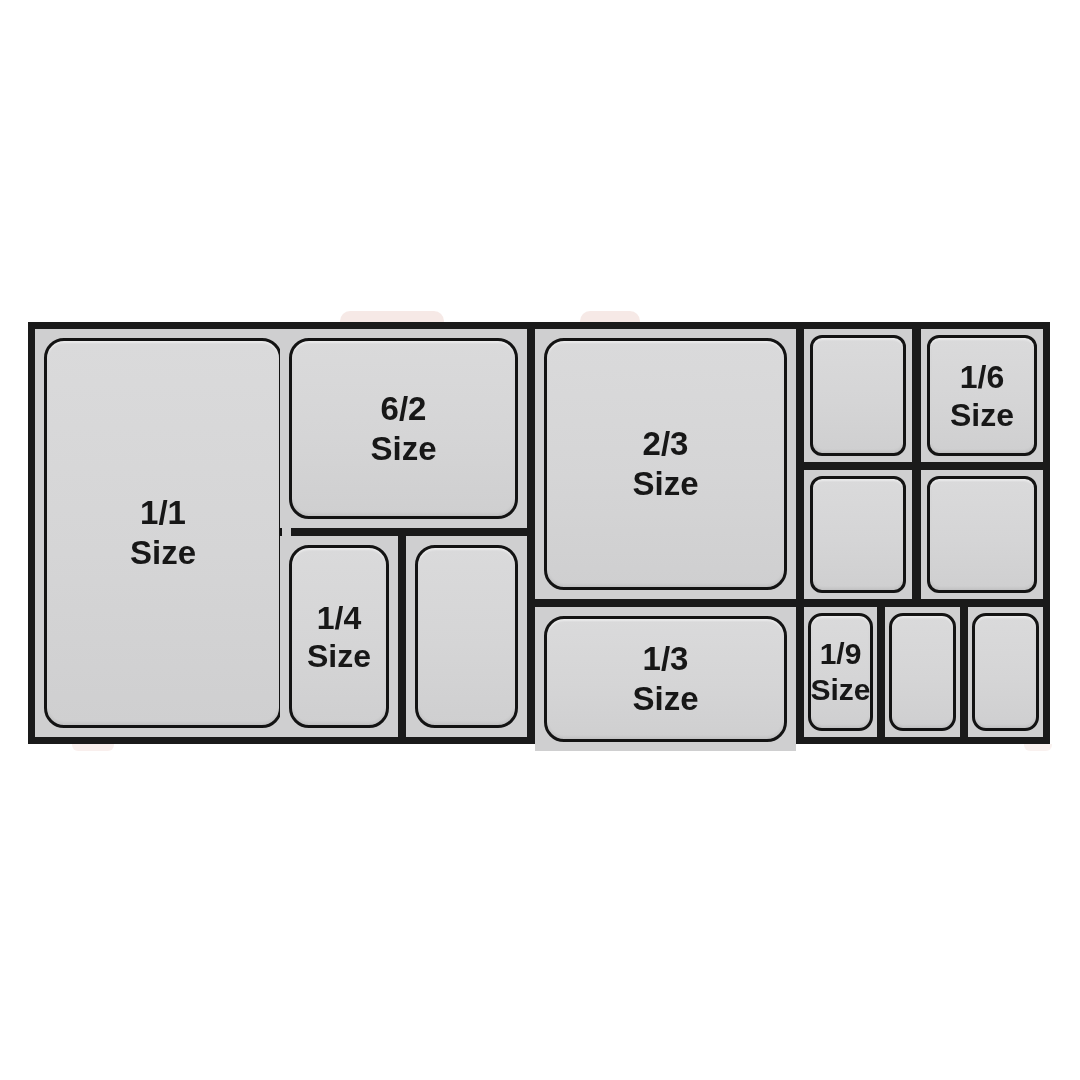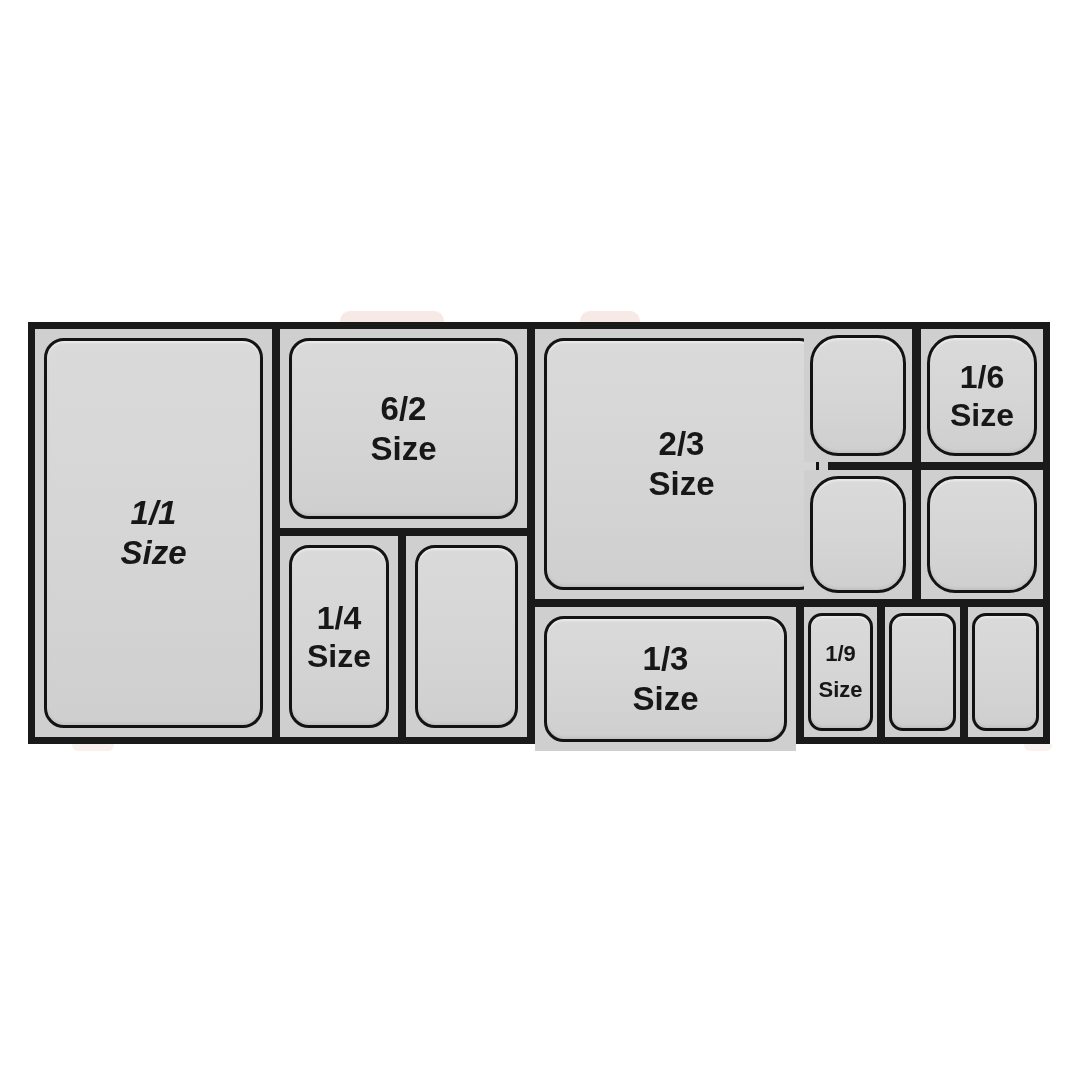--- a/index.html
+++ b/index.html
@@ -41,39 +41,39 @@
   .pan {
     position: absolute;
     background: linear-gradient(180deg, #dadadb 0%, #d5d5d6 55%, #cfcfd0 100%);
     border: 3px solid #131313;
     display: flex;
     align-items: center;
     justify-content: center;
     box-shadow: inset 0 2px 2px rgba(255,255,255,.45), inset 0 -2px 3px rgba(0,0,0,.07);
   }
   .inset9 { inset: 9px; border-radius: 20px; }
-  .inset6 { inset: 6px; border-radius: 28px; }
+  .inset6 { inset: 6px; border-radius: 12px; }
   .insetN { inset: 6px 4px; border-radius: 14px; }
 
   .label {
     text-align: center;
     font-weight: 700;
     color: #171717;
     letter-spacing: 0;
   }
   .fs-l { font-size: 33px; line-height: 40px; }
   .fs-m { font-size: 32px; line-height: 38px; }
-  .fs-s { font-size: 22px; line-height: 36px; }
+  .fs-s { font-size: 30px; line-height: 36px; }
 
   
-  .c-full       { left: 7px;   top: 7px;   width: 237px; height: 408px; font-style: italic; }
+  .c-full       { left: 7px;   top: 7px;   width: 256px; height: 408px; }
   .c-half       { left: 252px; top: 7px;   width: 247px; height: 199px; }
   .c-quarter    { left: 252px; top: 214px; width: 118px; height: 201px; }
   .c-quarter-b  { left: 378px; top: 214px; width: 121px; height: 201px; }
-  .c-twothirds  { left: 507px; top: 7px;   width: 261px; height: 270px; padding-left: 32px; }
+  .c-twothirds  { left: 507px; top: 7px;   width: 261px; height: 270px; }
   .c-third      { left: 507px; top: 285px; width: 261px; height: 144px; }
   .c-sixth-a    { left: 776px; top: 7px;   width: 108px; height: 133px; }
   .c-sixth      { left: 893px; top: 7px;   width: 122px; height: 133px; }
   .c-sixth-c    { left: 776px; top: 148px; width: 108px; height: 129px; }
   .c-sixth-d    { left: 893px; top: 148px; width: 122px; height: 129px; }
   .c-ninth      { left: 776px; top: 285px; width: 73px;  height: 130px; }
   .c-ninth-b    { left: 857px; top: 285px; width: 75px;  height: 130px; }
   .c-ninth-c    { left: 940px; top: 285px; width: 75px;  height: 130px; }
 </style>
 </head>

